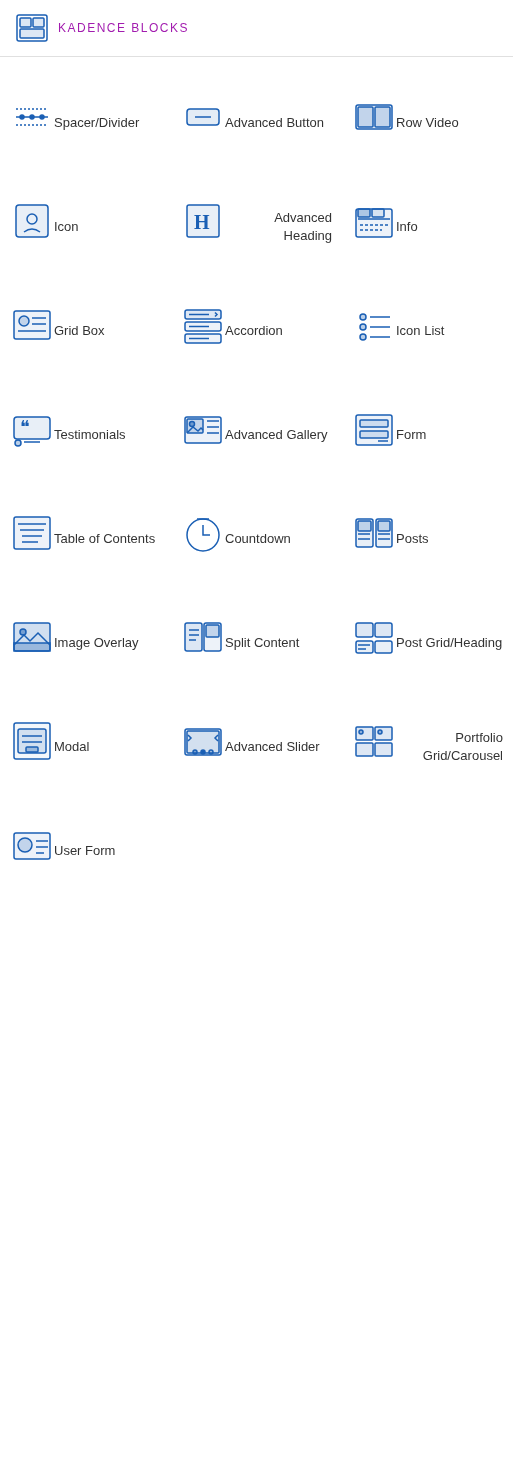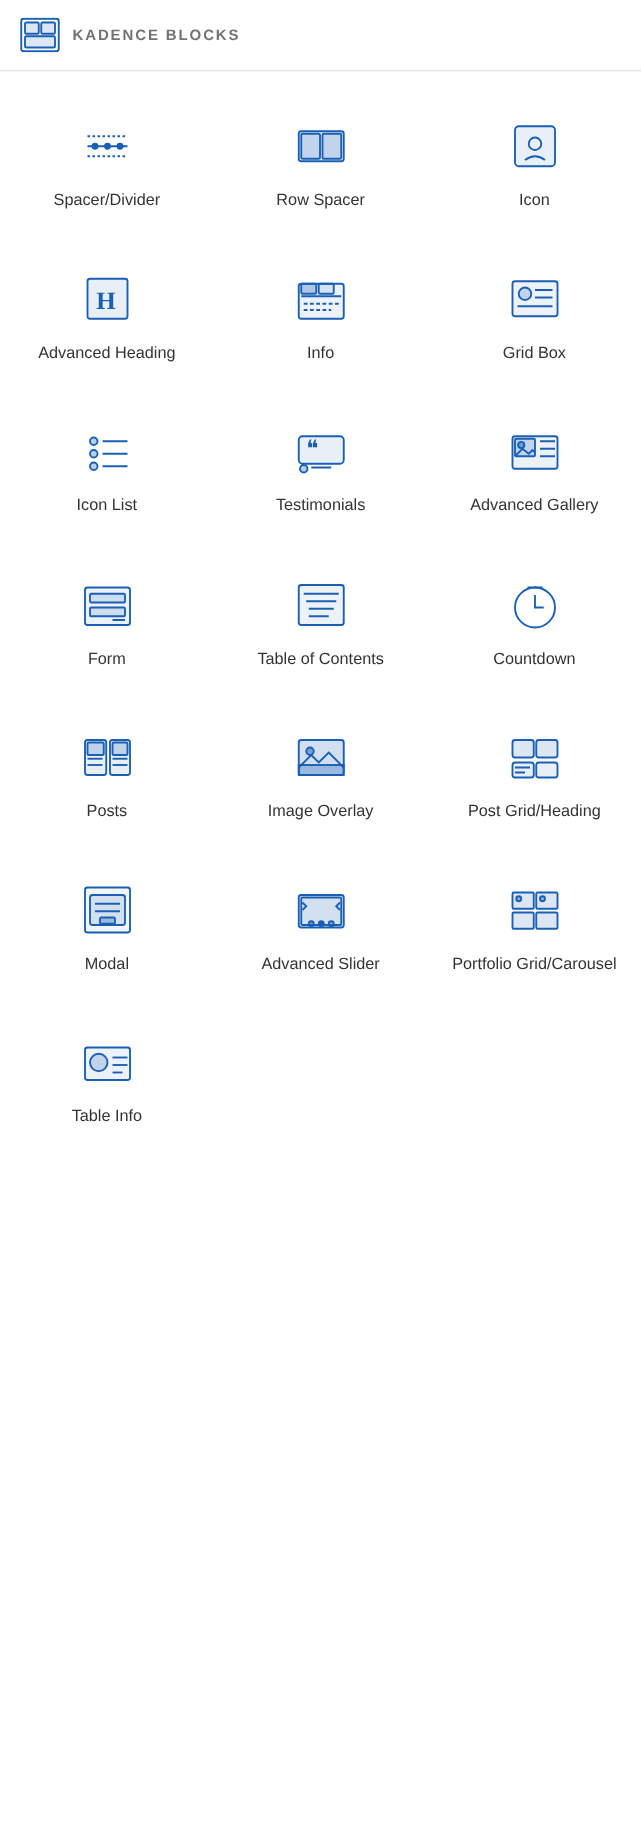--- a/index.html
+++ b/index.html
@@ -12,42 +12,41 @@
     }
     .header {
       display: flex;
       align-items: center;
       padding: 14px 16px;
       border-bottom: 1px solid #e0e0e0;
       gap: 10px;
     }
     .header-title {
       font-size: 12px;
-      font-weight: 700;
+      font-weight: 400;
       letter-spacing: 1.5px;
-      color: #737373;
+      color: #a21caf;
       text-transform: uppercase;
     }
     .header-icon {
       width: 32px;
       height: 28px;
     }
     .grid {
       display: grid;
       grid-template-columns: repeat(3, 1fr);
       padding: 10px 0;
     }
     .grid-item {
       display: flex;
-      flex-direction: column;
       align-items: center;
       justify-content: flex-start;
       padding: 28px 10px 20px;
       cursor: pointer;
-      text-align: left;
+      text-align: right;
       transition: background 0.15s;
     }
     .block-icon {
       width: 44px;
       height: 44px;
       margin-bottom: 12px;
       display: flex;
       align-items: center;
       justify-content: center;
     }
@@ -85,26 +84,36 @@
       <circle cx="32" cy="22" r="2" fill="#1a5fb4"></circle>
       <line x1="6" y1="14" x2="38" y2="14" stroke-dasharray="2,2"></line>
       <line x1="6" y1="30" x2="38" y2="30" stroke-dasharray="2,2"></line>
     </svg>
       </div>
       <span class="block-label">Spacer/Divider</span>
     </div>
     <div class="grid-item">
       <div class="block-icon">
         <svg viewBox="0 0 44 44" width="44" height="44" fill="none" stroke="#1a5fb4" stroke-width="1.5">
+      <rect x="6" y="14" width="32" height="16" rx="3" fill="#1a5fb4" fill-opacity="0.12"></rect>
+      <line x1="14" y1="22" x2="30" y2="22"></line>
+      <line x1="18" y1="18" x2="26" y2="26" stroke="none"></line>
+    </svg>
+      </div>
+      <span class="block-label">Advanced Button</span>
+    </div>
+    <div class="grid-item">
+      <div class="block-icon">
+        <svg viewBox="0 0 44 44" width="44" height="44" fill="none" stroke="#1a5fb4" stroke-width="1.5">
       <rect x="4" y="10" width="36" height="24" rx="2" fill="#1a5fb4" fill-opacity="0.08"></rect>
       <rect x="6" y="12" width="15" height="20" rx="1" fill="#1a5fb4" fill-opacity="0.2"></rect>
       <rect x="23" y="12" width="15" height="20" rx="1" fill="#1a5fb4" fill-opacity="0.2"></rect>
     </svg>
       </div>
-      <span class="block-label">Row Spacer</span>
+      <span class="block-label">Row Video</span>
     </div>
     <div class="grid-item">
       <div class="block-icon">
         <svg viewBox="0 0 44 44" width="44" height="44" fill="none" stroke="#1a5fb4" stroke-width="1.5">
       <rect x="6" y="6" width="32" height="32" rx="3" fill="#1a5fb4" fill-opacity="0.1"></rect>
       <circle cx="22" cy="20" r="5"></circle>
       <path d="M14 33 Q22 27 30 33"></path>
     </svg>
       </div>
       <span class="block-label">Icon</span>
@@ -135,20 +144,34 @@
       <div class="block-icon">
         <svg viewBox="0 0 44 44" width="44" height="44" fill="none" stroke="#1a5fb4" stroke-width="1.5">
       <rect x="4" y="8" width="36" height="28" rx="2" fill="#1a5fb4" fill-opacity="0.08"></rect>
       <circle cx="14" cy="18" r="5" fill="#1a5fb4" fill-opacity="0.2"></circle>
       <line x1="22" y1="15" x2="36" y2="15"></line>
       <line x1="22" y1="21" x2="36" y2="21"></line>
       <line x1="8" y1="28" x2="36" y2="28"></line>
     </svg>
       </div>
       <span class="block-label">Grid Box</span>
+    </div>
+    <div class="grid-item">
+      <div class="block-icon">
+        <svg viewBox="0 0 44 44" width="44" height="44" fill="none" stroke="#1a5fb4" stroke-width="1.5">
+      <rect x="4" y="7" width="36" height="9" rx="2" fill="#1a5fb4" fill-opacity="0.15"></rect>
+      <line x1="8" y1="11.5" x2="28" y2="11.5"></line>
+      <polyline points="34,9.5 36,11.5 34,13.5"></polyline>
+      <rect x="4" y="19" width="36" height="9" rx="2" fill="#1a5fb4" fill-opacity="0.08"></rect>
+      <line x1="8" y1="23.5" x2="28" y2="23.5"></line>
+      <rect x="4" y="31" width="36" height="9" rx="2" fill="#1a5fb4" fill-opacity="0.08"></rect>
+      <line x1="8" y1="35.5" x2="28" y2="35.5"></line>
+    </svg>
+      </div>
+      <span class="block-label">Accordion</span>
     </div>
     <div class="grid-item">
       <div class="block-icon">
         <svg viewBox="0 0 44 44" width="44" height="44" fill="none" stroke="#1a5fb4" stroke-width="1.5">
       <circle cx="11" cy="14" r="3" fill="#1a5fb4" fill-opacity="0.3"></circle>
       <line x1="18" y1="14" x2="38" y2="14"></line>
       <circle cx="11" cy="24" r="3" fill="#1a5fb4" fill-opacity="0.3"></circle>
       <line x1="18" y1="24" x2="38" y2="24"></line>
       <circle cx="11" cy="34" r="3" fill="#1a5fb4" fill-opacity="0.3"></circle>
       <line x1="18" y1="34" x2="38" y2="34"></line>
@@ -236,20 +259,33 @@
       <circle cx="13" cy="17" r="3" fill="#1a5fb4" fill-opacity="0.5"></circle>
       <polyline points="4,30 14,20 20,26 28,18 40,30"></polyline>
       <rect x="4" y="28" width="36" height="8" rx="0 0 2 2" fill="#1a5fb4" fill-opacity="0.3"></rect>
     </svg>
       </div>
       <span class="block-label">Image Overlay</span>
     </div>
     <div class="grid-item">
       <div class="block-icon">
         <svg viewBox="0 0 44 44" width="44" height="44" fill="none" stroke="#1a5fb4" stroke-width="1.5">
+      <rect x="4" y="8" width="17" height="28" rx="2" fill="#1a5fb4" fill-opacity="0.15"></rect>
+      <rect x="23" y="8" width="17" height="28" rx="2" fill="#1a5fb4" fill-opacity="0.08"></rect>
+      <line x1="8" y1="15" x2="18" y2="15"></line>
+      <line x1="8" y1="20" x2="18" y2="20"></line>
+      <line x1="8" y1="25" x2="15" y2="25"></line>
+      <rect x="25" y="10" width="13" height="12" rx="1" fill="#1a5fb4" fill-opacity="0.2"></rect>
+    </svg>
+      </div>
+      <span class="block-label">Split Content</span>
+    </div>
+    <div class="grid-item">
+      <div class="block-icon">
+        <svg viewBox="0 0 44 44" width="44" height="44" fill="none" stroke="#1a5fb4" stroke-width="1.5">
       <rect x="4" y="8" width="17" height="14" rx="2" fill="#1a5fb4" fill-opacity="0.15"></rect>
       <rect x="23" y="8" width="17" height="14" rx="2" fill="#1a5fb4" fill-opacity="0.15"></rect>
       <rect x="4" y="26" width="17" height="12" rx="2" fill="#1a5fb4" fill-opacity="0.1"></rect>
       <rect x="23" y="26" width="17" height="12" rx="2" fill="#1a5fb4" fill-opacity="0.1"></rect>
       <line x1="6" y1="30" x2="18" y2="30"></line>
       <line x1="6" y1="34" x2="14" y2="34"></line>
     </svg>
       </div>
       <span class="block-label">Post Grid/Heading</span>
     </div>
@@ -295,15 +331,15 @@
     <div class="grid-item">
       <div class="block-icon">
         <svg viewBox="0 0 44 44" width="44" height="44" fill="none" stroke="#1a5fb4" stroke-width="1.5">
       <rect x="4" y="10" width="36" height="26" rx="2" fill="#1a5fb4" fill-opacity="0.08"></rect>
       <circle cx="15" cy="22" r="7" fill="#1a5fb4" fill-opacity="0.2"></circle>
       <line x1="26" y1="18" x2="38" y2="18"></line>
       <line x1="26" y1="24" x2="38" y2="24"></line>
       <line x1="26" y1="30" x2="34" y2="30"></line>
     </svg>
       </div>
-      <span class="block-label">Table Info</span>
+      <span class="block-label">User Form</span>
     </div>
   </div>
 
 </body></html>

